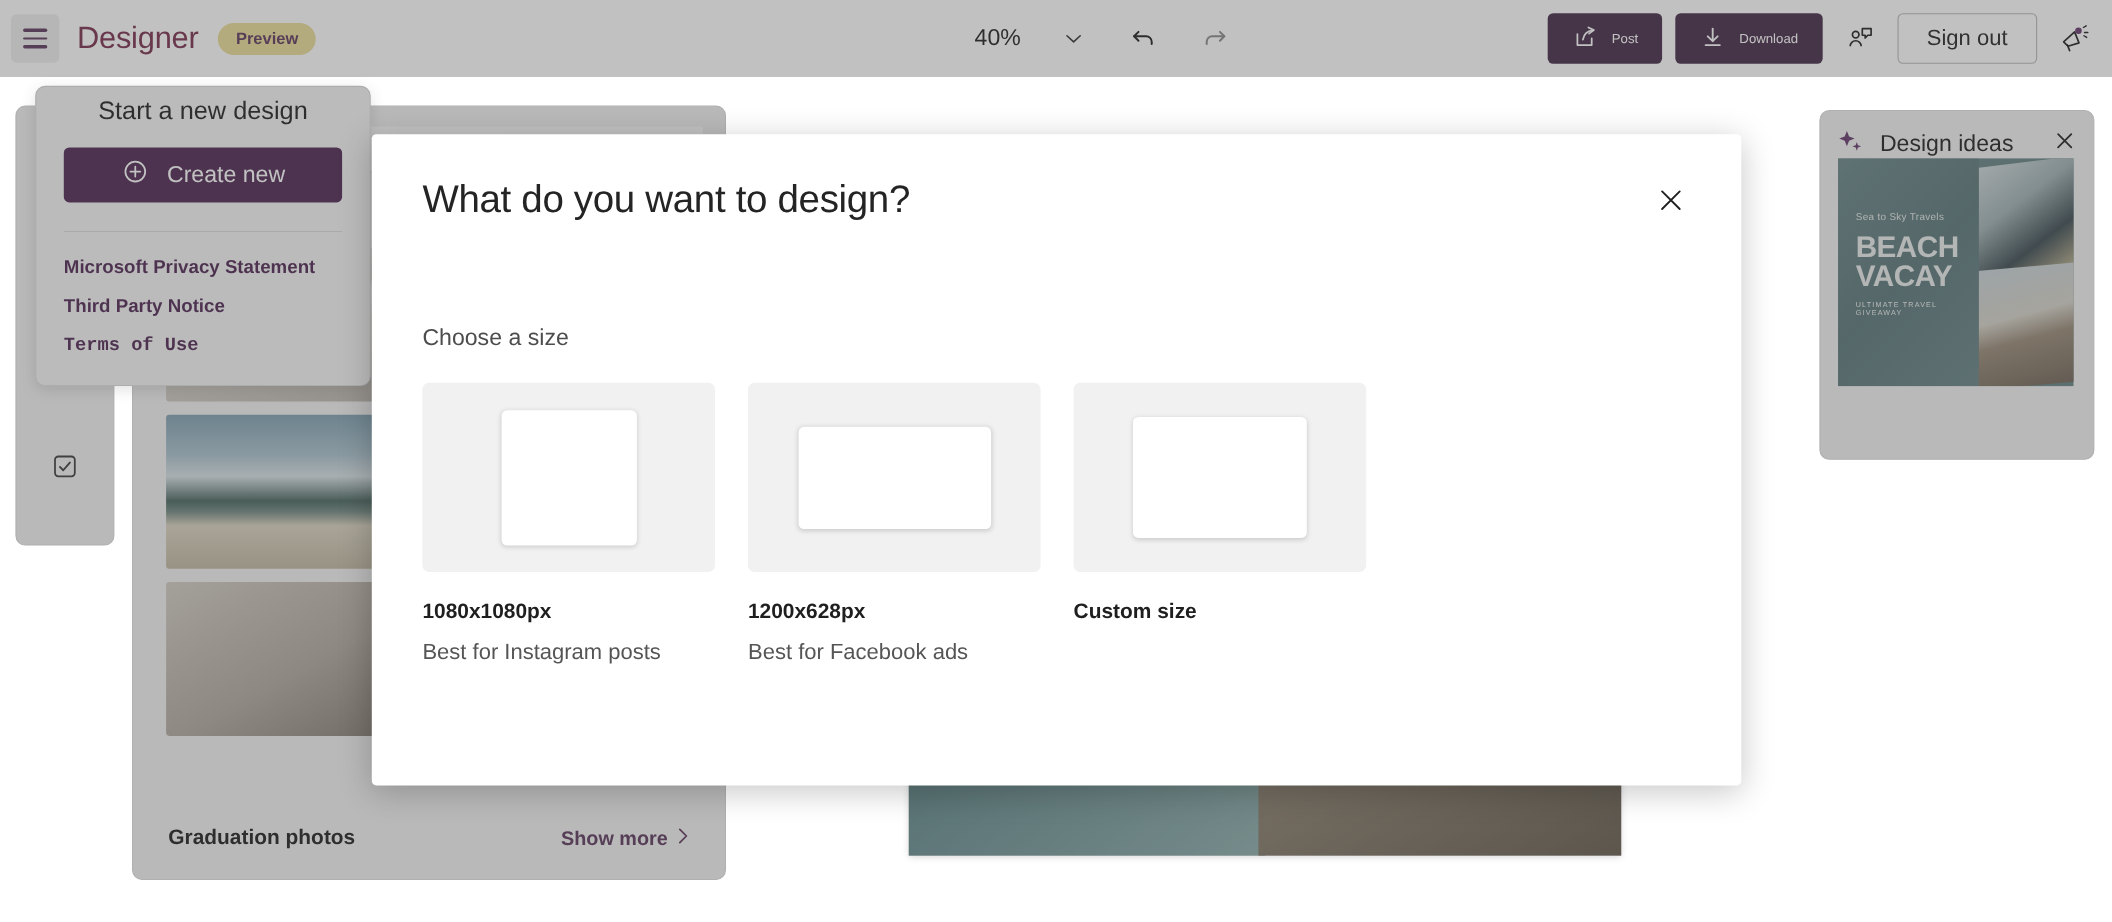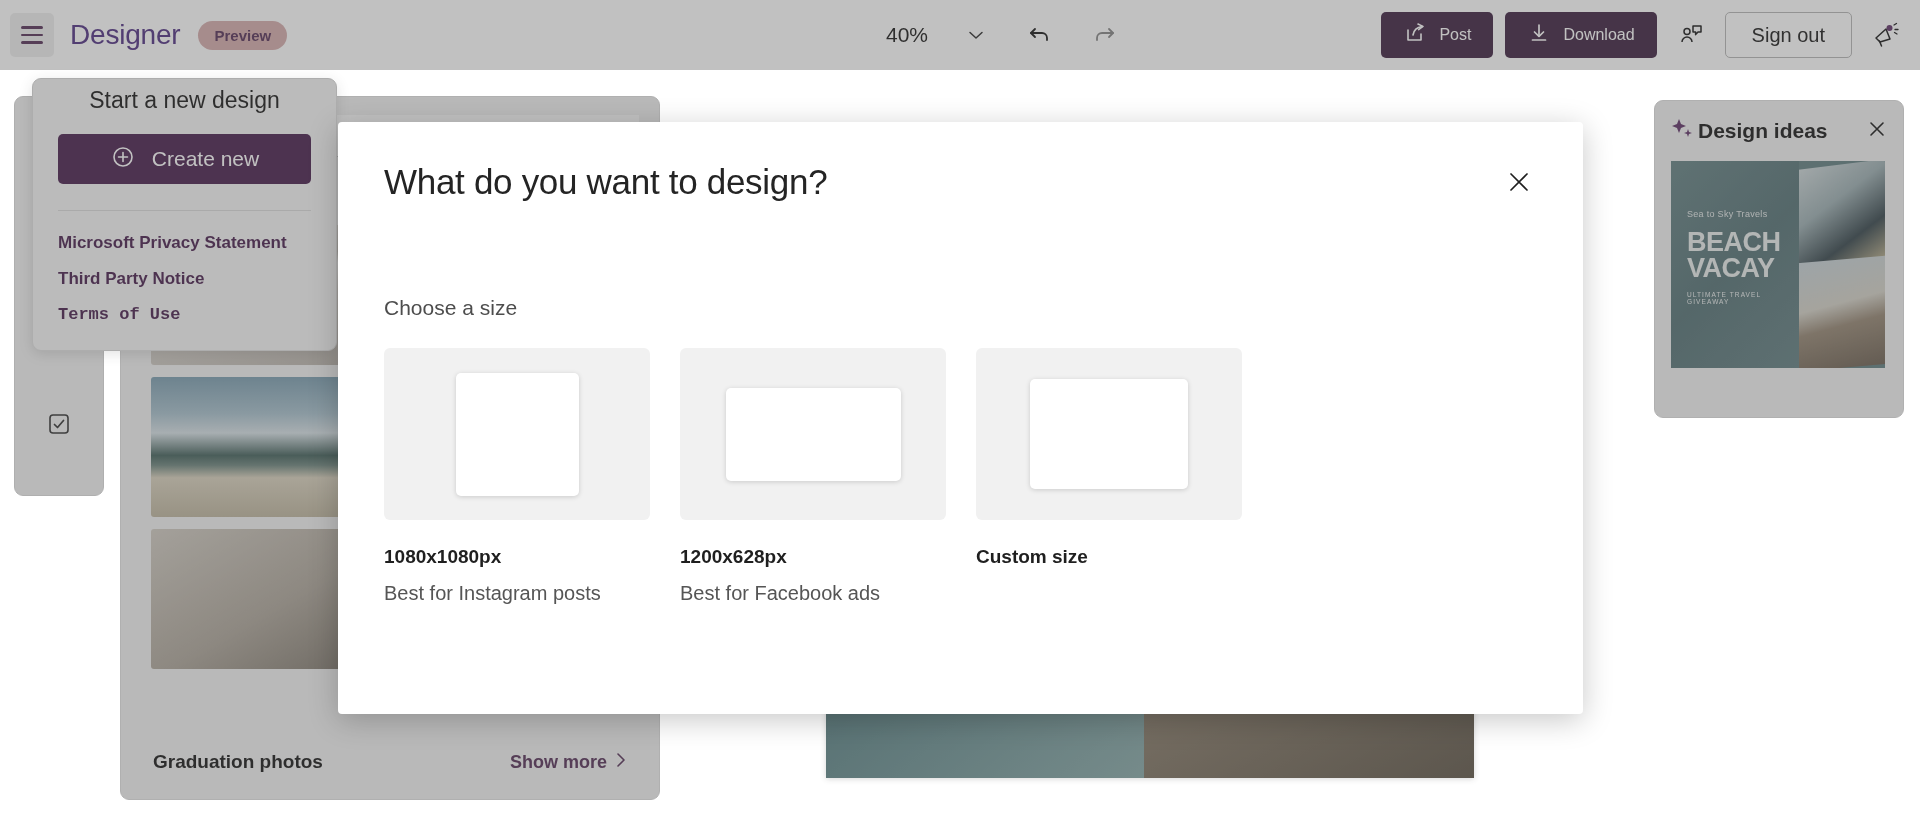--- a/index.html
+++ b/index.html
@@ -48,26 +48,26 @@
   }
   .hamburger-btn span {
     display: block;
     width: 22px; height: 2.4px;
     background: #7b2b7f;
     border-radius: 2px;
   }
   .app-title {
     margin-left: 16px;
     font-size: 28px;
-    color: #6d28d9;
+    color: #be185d;
     letter-spacing: -0.2px;
   }
   .preview-pill {
     margin-left: 18px;
-    background: #fca5a5;
+    background: #fde047;
     color: #7b2b7f;
     font-size: 15px;
     font-weight: bold;
     padding: 6px 16px;
     border-radius: 16px;
     cursor: pointer;
   }
 
   .topbar-center {
     position: absolute;
@@ -96,21 +96,21 @@
     align-items: center;
     gap: 12px;
   }
   .btn-primary {
     background: #5c1f63;
     color: #ffffff;
     border: none;
     border-radius: 5px;
     height: 46px;
     padding: 0 22px;
-    font-size: 16px;
+    font-size: 12px;
     display: flex; align-items: center; gap: 12px;
     cursor: pointer;
   }
   .btn-outline {
     background: #ffffff;
     color: #252423;
     border: 1px solid #b9b9b9;
     border-radius: 5px;
     height: 46px;
     padding: 0 26px;
@@ -243,27 +243,26 @@
   .ideas-panel {
     position: absolute;
     top: 100px; right: 16px;
     width: 250px; height: 318px;
     background: #f3f3f3;
     border: 1px solid #e6e6e6;
     border-radius: 9px;
     padding: 16px;
   }
   .ideas-head {
-    display: flex; align-items: flex-end; gap: 5px; font-weight: bold;
+    display: flex; align-items: center; gap: 16px;
   }
   .ideas-title {
     font-size: 21px; color: #201f1e; flex: 1;
   }
   .idea-thumb {
-    margin-top: 18px;
     width: 214px; height: 207px;
     position: relative;
     overflow: hidden;
     background: #4b8b8f;
     cursor: pointer;
   }
   .idea-left {
     position: absolute; left: 0; top: 0; bottom: 0; width: 60%;
     background: linear-gradient(135deg, #4f8e92 0%, #3f7d84 50%, #4d8b90 100%);
     padding: 48px 0 0 16px;

